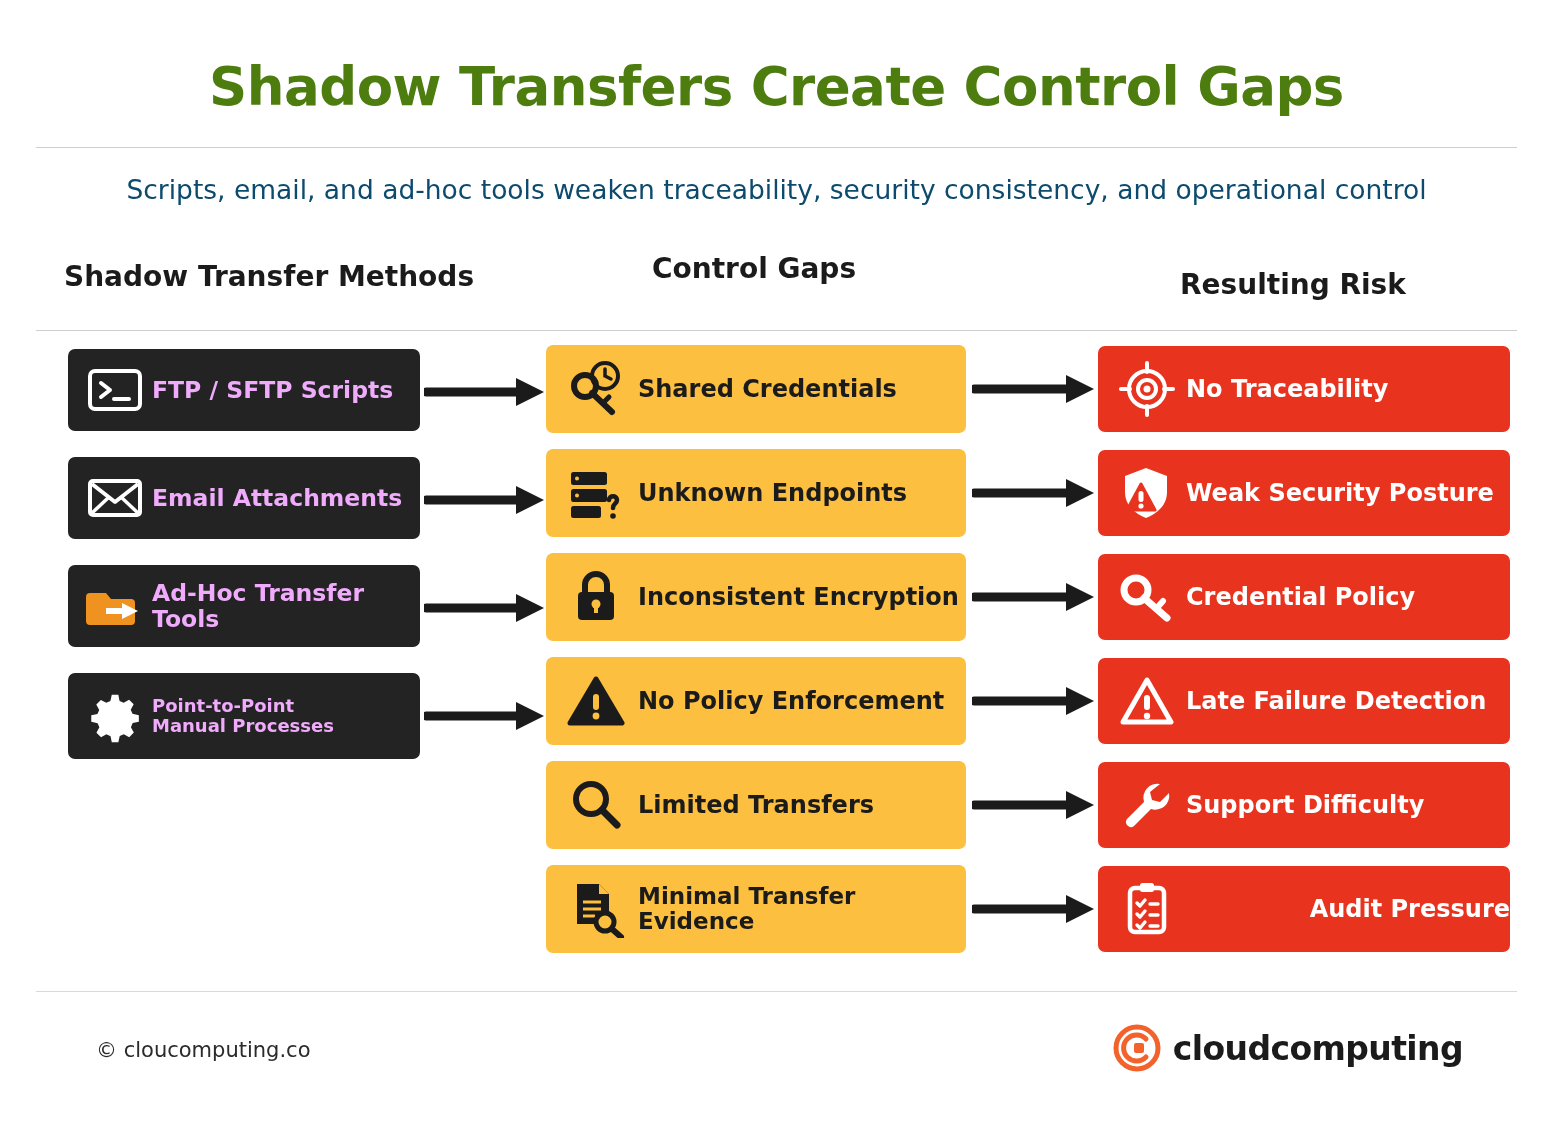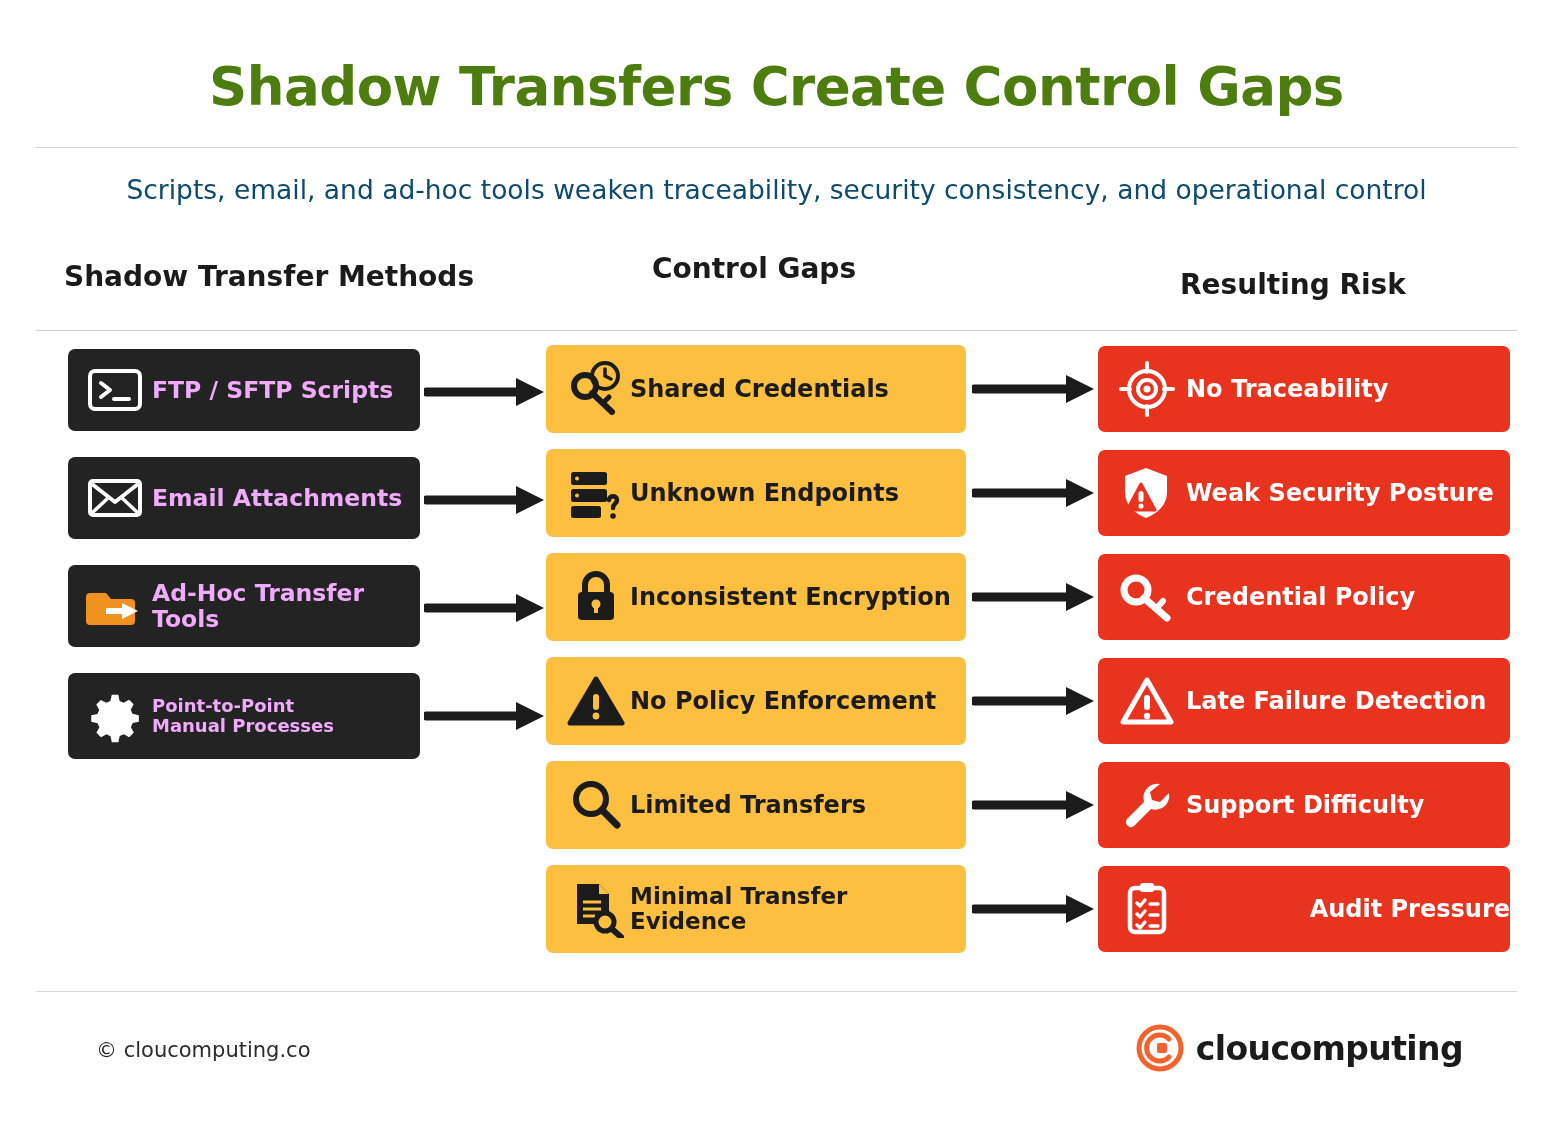--- a/index.html
+++ b/index.html
@@ -101,21 +101,21 @@
   
   .n-amber {
     background: #fcbf3f;
     color: #1b1b1b;
     width: 420px;
     height: 88px;
     left: 546px;
     padding-left: 16px;
   }
   .n-amber .ic { width: 68px; height: 62px; }
-  .n-amber .lbl { font-size: 24px; margin-left: 0; }
+  .n-amber .lbl { font-size: 24px; margin-left: 8px; }
   
   .n-red {
     background: #e8331f;
     color: #ffffff;
     width: 412px;
     height: 86px;
     left: 1098px;
     padding-left: 14px;
   }
   .n-red .ic { width: 70px; height: 62px; }
@@ -444,17 +444,17 @@
   <div class="footer">
     <div class="copyright">© cloucomputing.co</div>
     <div class="brand">
       <span class="brand-mark">
         <svg width="48" height="48" viewBox="0 0 48 48">
           <circle cx="24" cy="24" r="21" fill="none" stroke="#f2622a" stroke-width="5"></circle>
           <path d="M33 15a13 13 0 1 0 0 18" fill="none" stroke="#f2622a" stroke-width="5" stroke-linecap="round"></path>
           <rect x="21" y="19" width="10" height="10" rx="2" fill="#f2622a"></rect>
         </svg>
       </span>
-      <span class="brand-text">cloucomputing</span>
+      <span class="brand-text">cloudcomputing</span>
     </div>
   </div>
 
 </div>
 
 </body></html>

